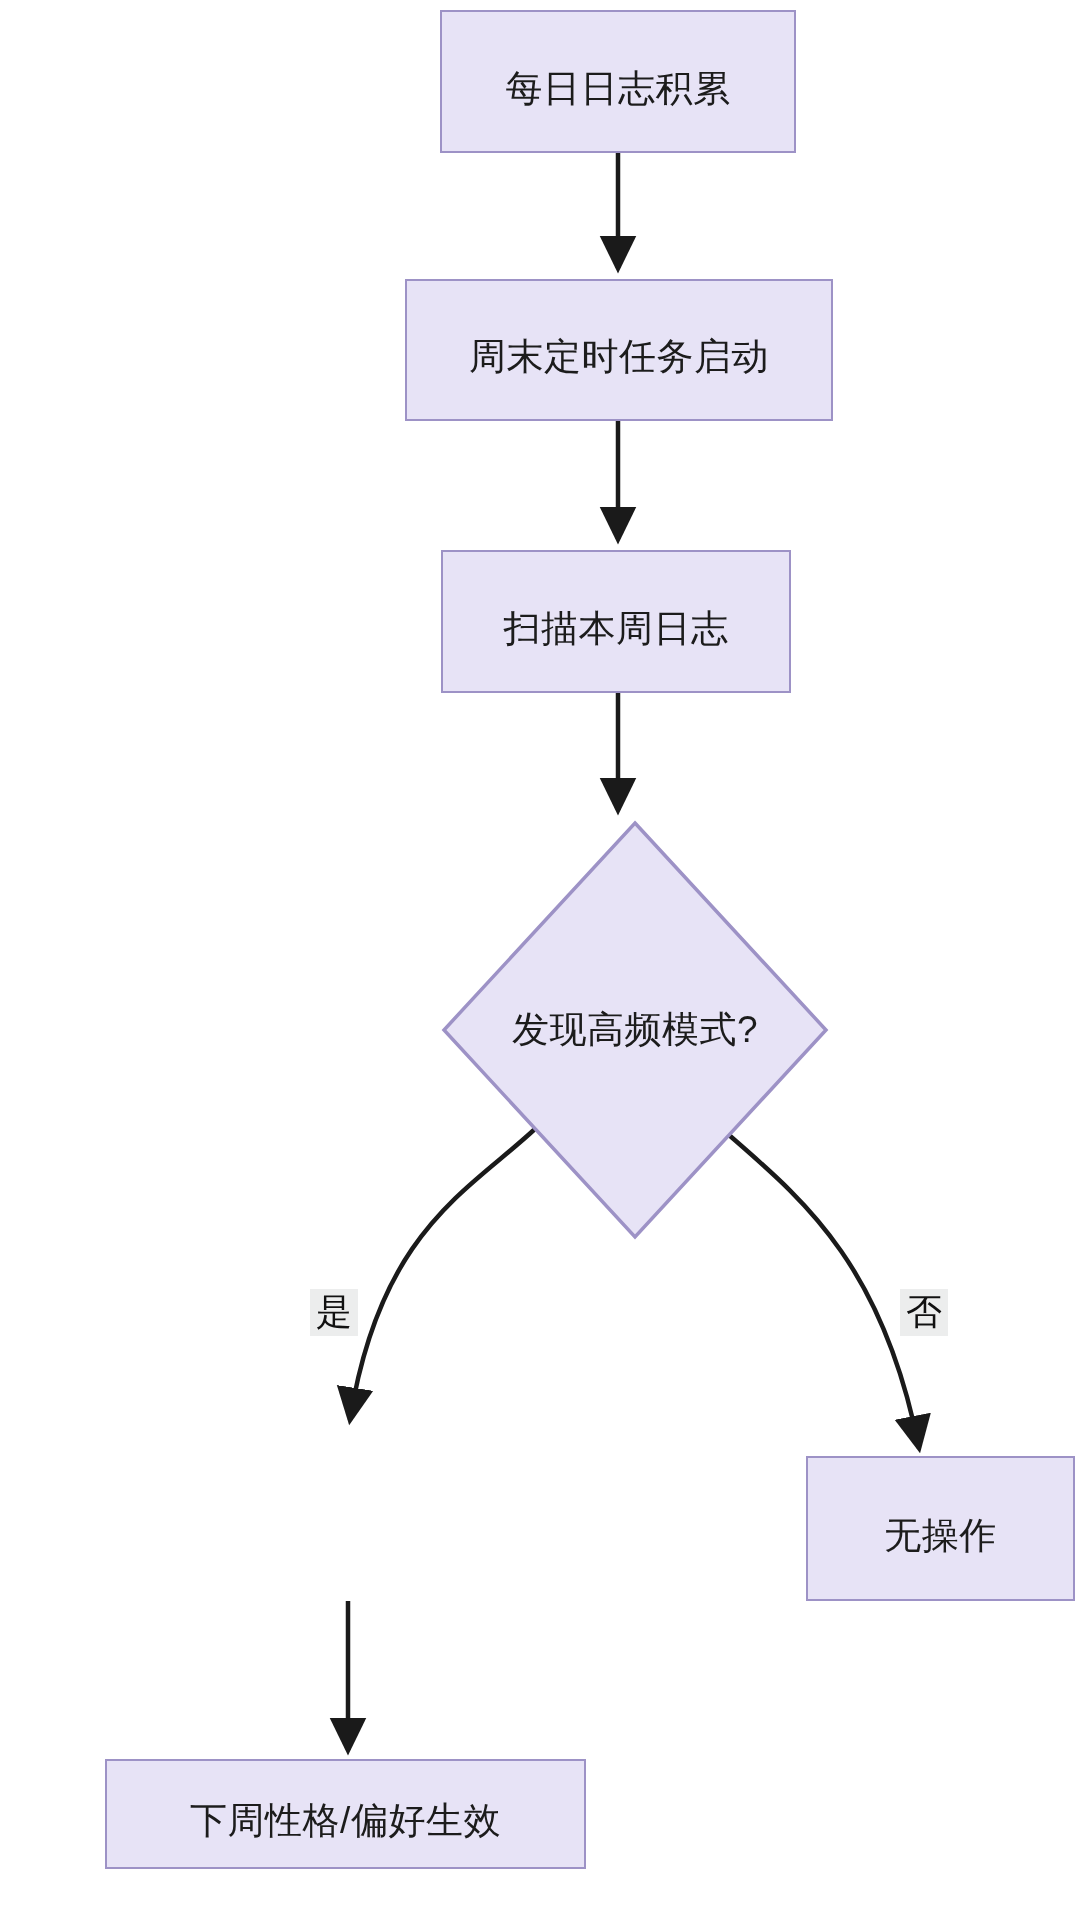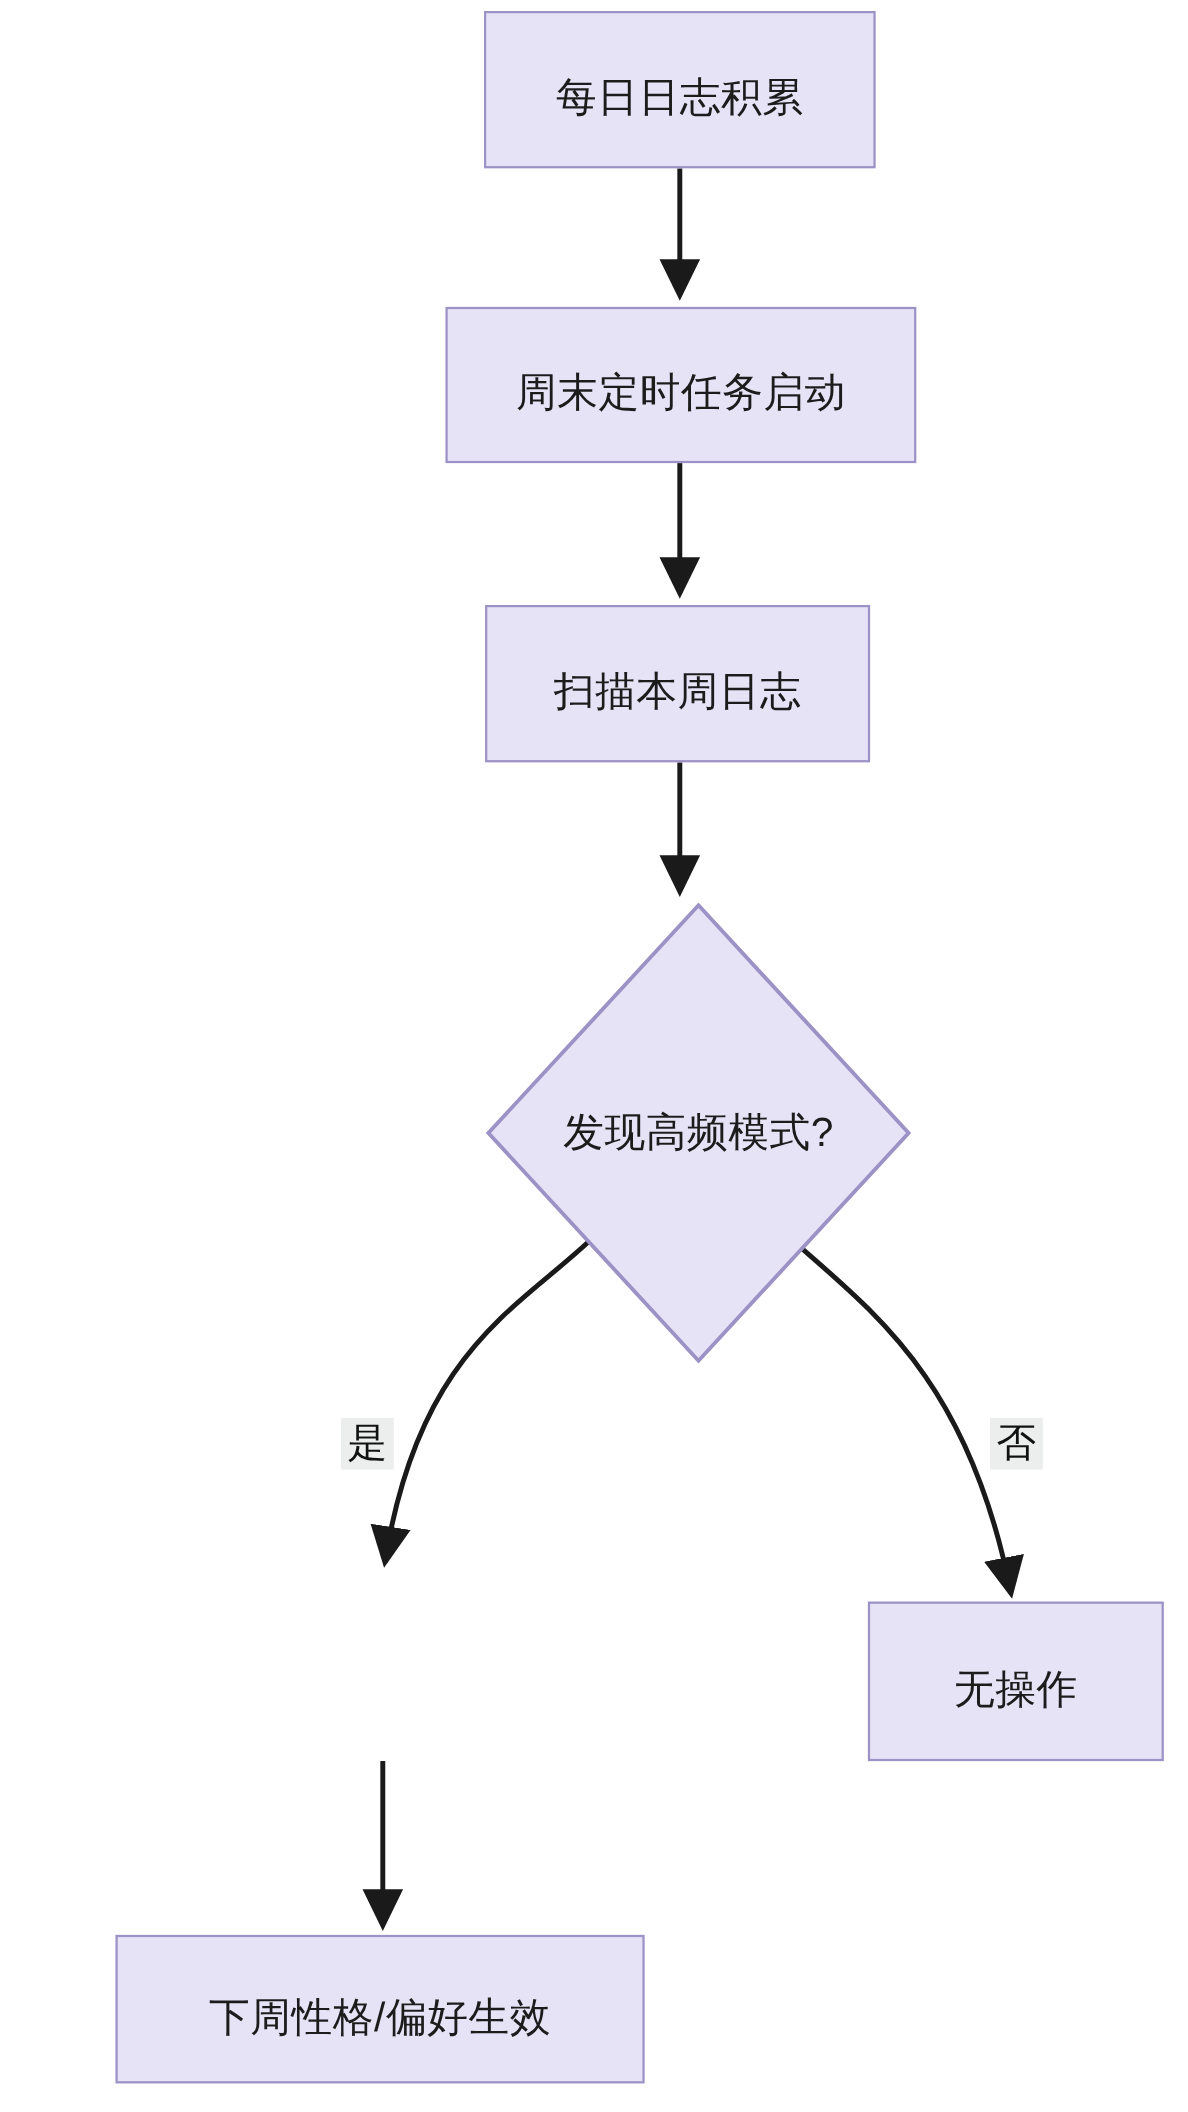--- a/index.html
+++ b/index.html
@@ -133,21 +133,21 @@
       <polygon points="194,3 385,210 194,417 3,210" fill="#e7e3f6" stroke="#9d92c6" stroke-width="3.5"></polygon>
     </svg>
     <div class="diamond-label">发现高频模式?</div>
   </div>
 
   <div class="edge-label" style="left:310px; top:1289px;">是</div>
 
   <div class="edge-label" style="left:900px; top:1289px;">否</div>
 
 
-  <div class="node rect" style="left:789px; top:1456px; width:269px; height:145px;text-align:right;">
+  <div class="node rect" style="left:806px; top:1456px; width:269px; height:145px;text-align:right;">
     <span class="txt">无操作</span>
   </div>
 
-  <div class="node rect" style="left:105px; top:1759px; width:481px; height:135px;">
+  <div class="node rect" style="left:105px; top:1759px; width:481px; height:110px;">
     <span class="txt">下周性格/偏好生效</span>
   </div>
 
 </div>
 
 </body></html>

